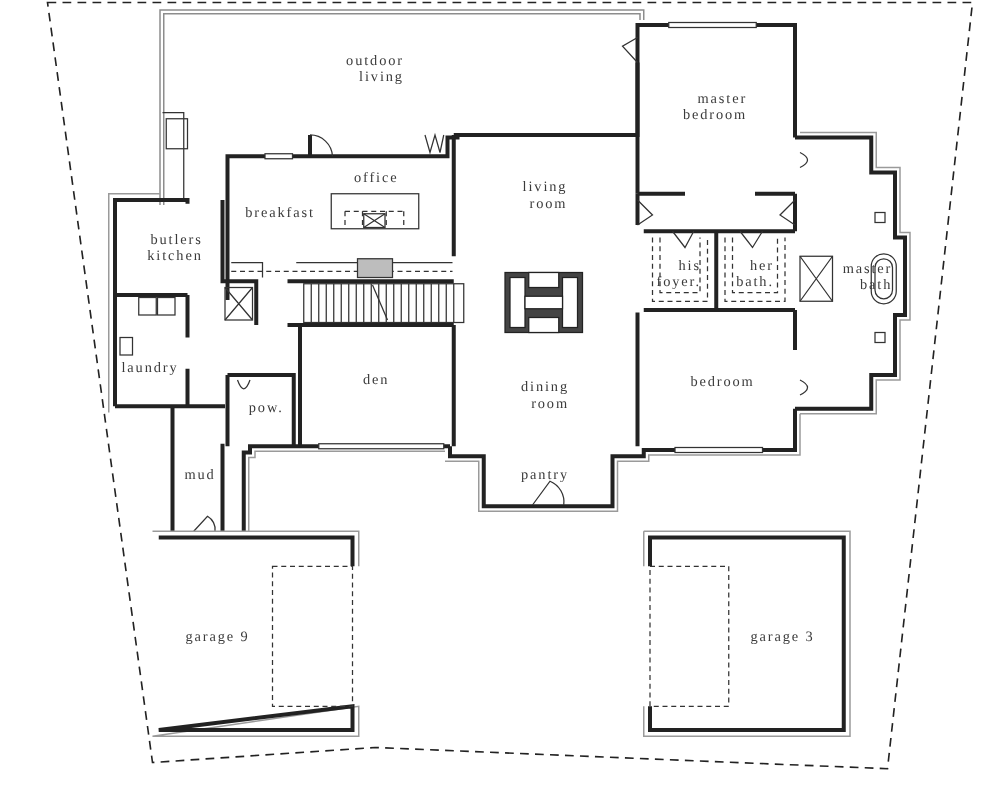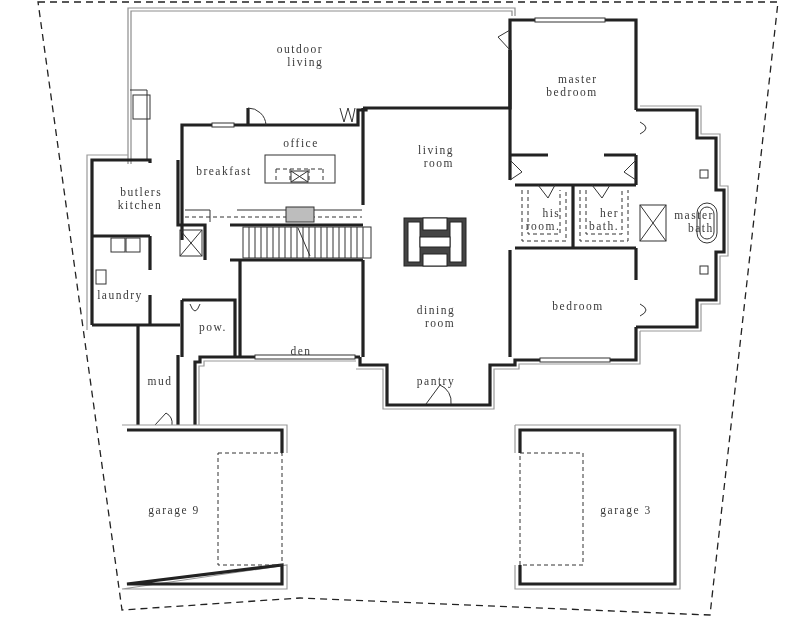--- a/index.html
+++ b/index.html
@@ -176,29 +176,29 @@
 
 <div class="room-label" style="left:300px; top:56px;">outdoor
 living</div>
 <div class="room-label" style="left:301px; top:143px;">office</div>
 <div class="room-label" style="left:224px; top:171px;">breakfast</div>
 <div class="room-label" style="left:140px; top:199px;">butlers
 kitchen</div>
 <div class="room-label" style="left:120px; top:295px;">laundry</div>
 <div class="room-label" style="left:213px; top:327px;">pow.</div>
 <div class="room-label" style="left:160px; top:381px;">mud</div>
-<div class="room-label" style="left:301px; top:305px;margin-top:46px;">den</div>
+<div class="room-label" style="left:301px; top:305px;">den</div>
 <div class="room-label" style="left:436px; top:157px;">living
 room</div>
 <div class="room-label" style="left:436px; top:317px;">dining
 room</div>
 <div class="room-label" style="left:436px; top:381px;">pantry</div>
 <div class="room-label" style="left:572px; top:86px;">master
 bedroom</div>
 <div class="room-label" style="left:543px; top:220px;">his
-room.</div>
+foyer.</div>
 <div class="room-label" style="left:604px; top:220px;">her
 bath.</div>
 <div class="room-label" style="left:694px; top:222px;">master
 bath</div>
 <div class="room-label" style="left:578px; top:306px;">bedroom</div>
 <div class="room-label" style="left:174px; top:510px;">garage 9</div>
 <div class="room-label" style="left:626px; top:510px;">garage 3</div>
 
 </body></html>

